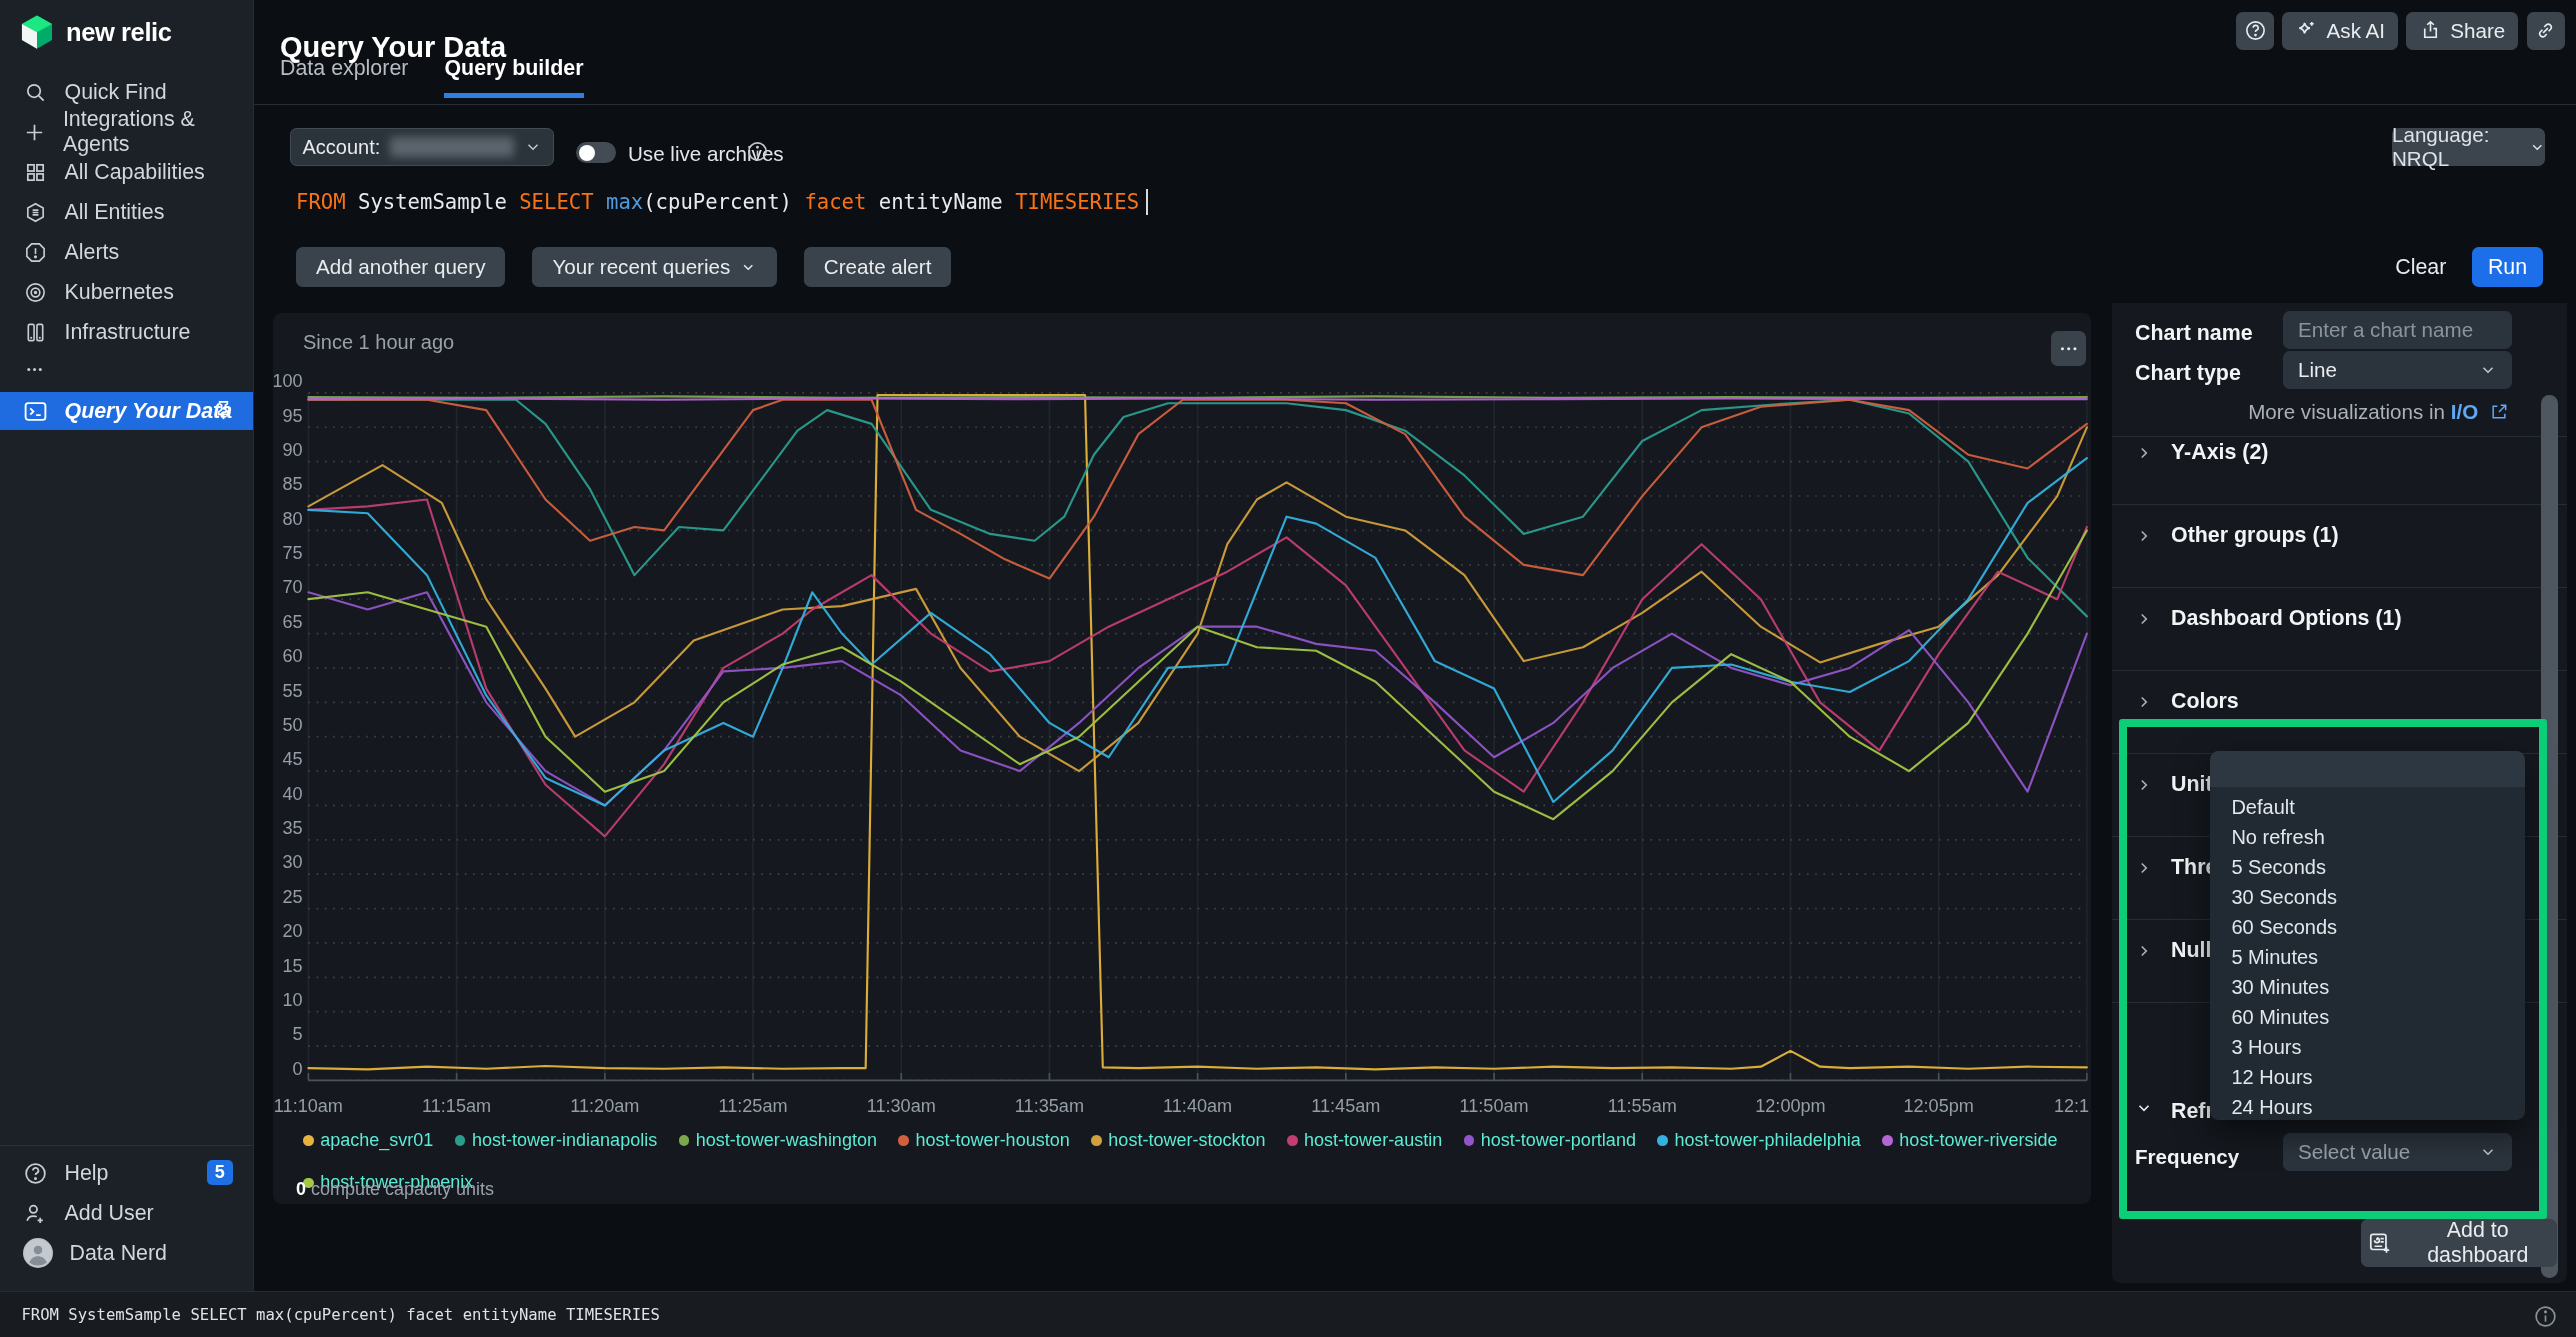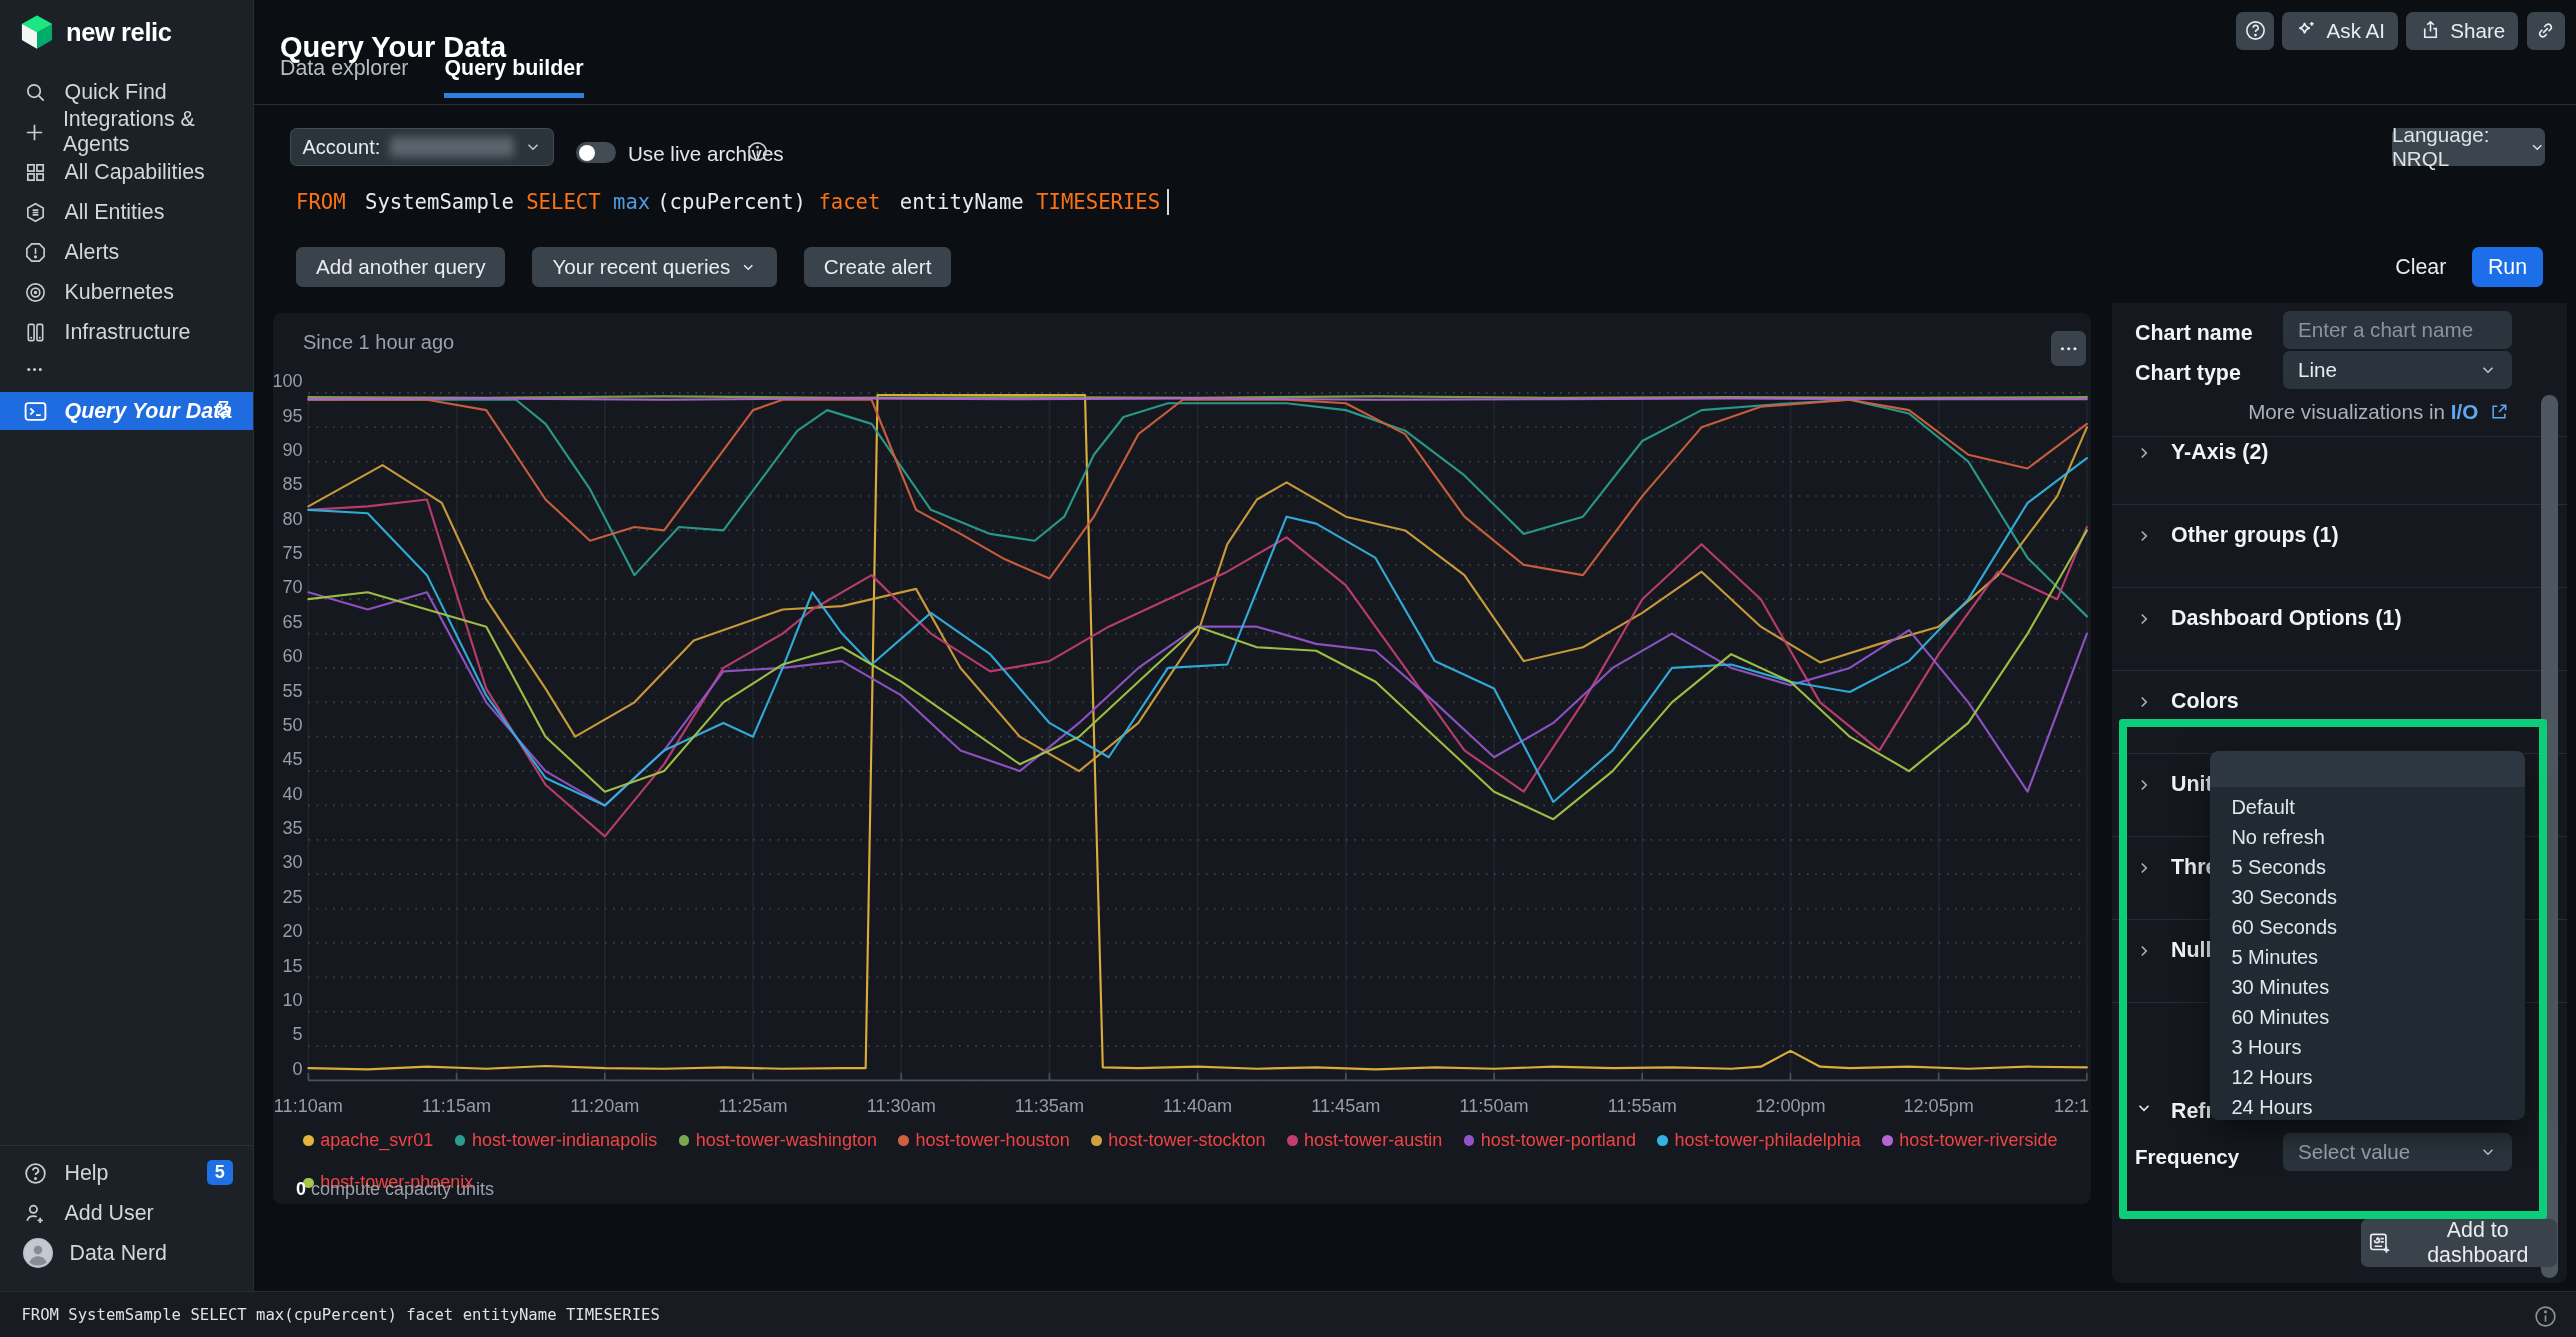--- a/index.html
+++ b/index.html
@@ -35,34 +35,34 @@
   
   .account-select{position:absolute;left:290px;top:128px;width:264px;height:38px;background:#2b333b;border:0.8px solid #434b54;border-radius:6.6px;display:flex;align-items:center;gap:10px;padding:0 11.5px;font-size:20px;}
   .acct-redacted{width:138px;height:20px;border-radius:4.1px;background:#8c949d;opacity:.5;filter:blur(4.1px);}
   .account-select .chev{margin-left:auto;color:#c3c9cf;}
   .toggle{position:absolute;left:576px;top:142px;width:40px;height:21.4px;border-radius:10.7px;background:#434b54;cursor:pointer;}
   .toggle .knob{position:absolute;left:2.5px;top:2.5px;width:16.5px;height:16.5px;border-radius:50%;background:#fff;}
   .live-label{position:absolute;left:628px;top:142px;font-size:20.6px;color:#e3e7ea;}
   .live-info{position:absolute;left:746px;top:140px;color:#c3c9cf;}
   .lang-select{position:absolute;left:2392px;top:128px;width:153px;height:38px;background:#3c444d;border-radius:6.6px;display:flex;align-items:center;justify-content:center;gap:8.2px;font-size:20.6px;color:#dfe3e7;cursor:pointer;}
   .nrql-row{position:absolute;left:296px;top:189px;font-family:"DejaVu Sans Mono","Liberation Mono",monospace;font-size:20.6px;white-space:pre;display:flex;align-items:center;}
-  .tok-kw{color:#f97316;margin-top:8px;} .tok-fn{color:#4f9cdf;} .tok-pl{color:#e8ebee;margin-left:7px;}
+  .tok-kw{color:#f97316;margin-top:8px;} .tok-fn{color:#4f9cdf;} .tok-pl{color:#e8ebee;}
   .caret{display:inline-block;width:2.5px;height:26px;background:#d7dadd;margin-left:6.6px;}
   .qbtns{position:absolute;left:296px;top:247px;display:flex;gap:27px;}
   .gbtn{height:40px;background:#3a434b;border-radius:6.6px;border:none;display:flex;align-items:center;gap:10px;padding:0 20px;font-size:20.6px;color:#e9ecef;font-family:inherit;cursor:pointer;}
   .clear-btn{position:absolute;left:2387px;top:247px;height:40px;display:flex;align-items:center;font-size:21.4px;color:#e9ecef;cursor:pointer;padding:0 8.2px;}
   .run-btn{position:absolute;left:2472px;top:247px;width:71px;height:40px;background:#1c6fe8;border:none;border-radius:6.6px;color:#fff;font-size:21.4px;font-family:inherit;cursor:pointer;}
 
   
   .chart-panel{position:absolute;left:273px;top:313px;width:1818px;height:891px;background:#15191f;border-radius:8.2px;}
   .timerange{position:absolute;left:30px;top:18px;font-size:20px;color:#9aa1a9;}
   .dots-btn{position:absolute;right:5px;top:18px;width:35px;height:35px;background:#3a434b;border-radius:6.6px;display:flex;align-items:center;justify-content:center;color:#e9ecef;cursor:pointer;}
   .chart-svg{position:absolute;left:0;top:0;}
   .ax{fill:#959da6;font-size:22px;font-family:"Liberation Sans",sans-serif;}
-  .legend{position:absolute;left:30px;top:817px;width:1762px;display:flex;gap:21.4px;flex-wrap:wrap;font-size:18px;color:#ef4444;}
+  .legend{position:absolute;left:30px;top:817px;width:1762px;display:flex;gap:21.4px;flex-wrap:wrap;font-size:18px;color:#5eead4;}
   .leg-item{display:flex;align-items:center;gap:6.6px;cursor:pointer;white-space:nowrap;}
   .leg-dot{width:10.7px;height:10.7px;border-radius:50%;}
   .chart-footer{position:absolute;left:23px;top:866px;font-size:18px;color:#9aa1a9;}
   .chart-footer b{color:#fff;}
 
   
   .settings-panel{position:absolute;left:2112px;top:303px;width:455px;height:980px;background:#15191f;border-radius:0 0 8.2px 8.2px;}
   .field-label{position:absolute;left:23px;font-size:21.4px;font-weight:bold;color:#f2f4f6;}
   .s-input{position:absolute;left:171px;width:229px;height:38px;background:#2b333c;border:none;border-radius:6.6px;color:#e9ecef;font-size:20.6px;padding:12px 15px;font-family:inherit;}
   .s-input::placeholder{color:#8b949c;}

